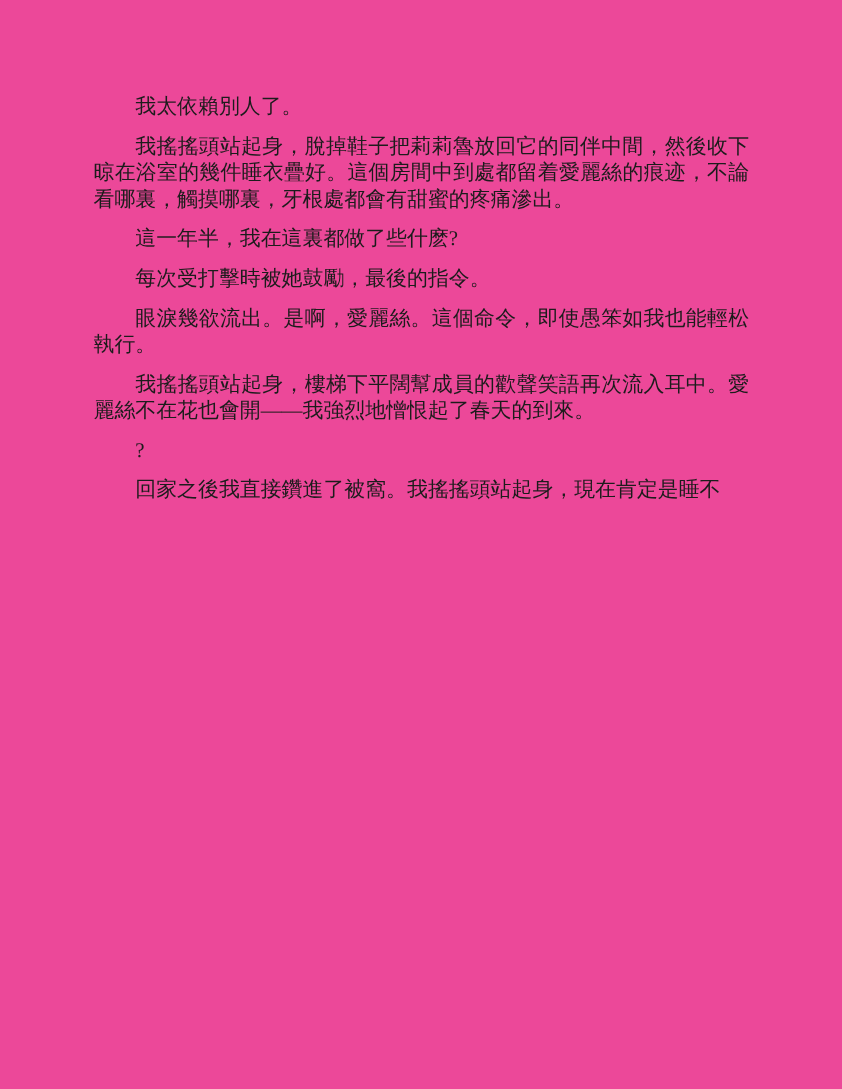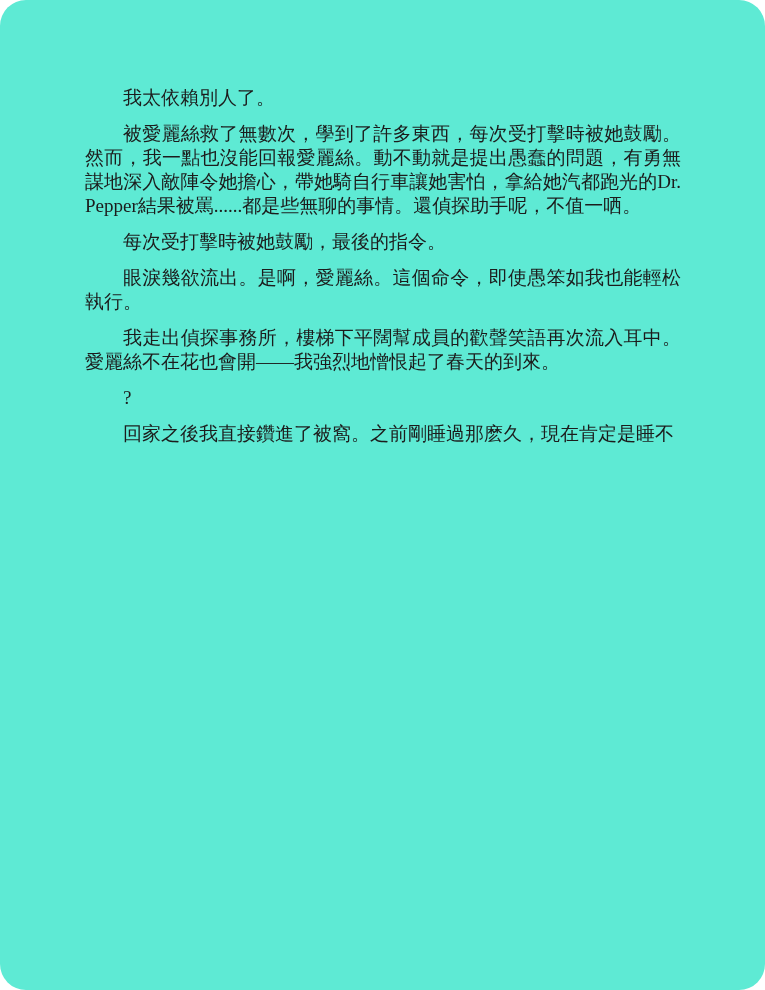--- a/index.html
+++ b/index.html
@@ -27,23 +27,24 @@
     font-size: 19px;
     line-height: 24px;
     color: #1c1c1c;
     letter-spacing: 0;
     word-break: break-all;
   }
 </style>
 </head>
 <body>
 
-<div class="page" style="background: #5eead4; color: rgb(28, 28, 28); border-radius: 26px;">
+<div class="page" style="background: #ec4899; color: rgb(28, 28, 28);">
   <div class="text-block">
       <p class="para">我太依賴別人了。</p>
-      <p class="para">被愛麗絲救了無數次，學到了許多東西，每次受打擊時被她鼓勵。然而，我一點也沒能回報愛麗絲。動不動就是提出愚蠢的問題，有勇無謀地深入敵陣令她擔心，帶她騎自行車讓她害怕，拿給她汽都跑光的Dr.Pepper結果被罵......都是些無聊的事情。還偵探助手呢，不值一哂。</p>
+      <p class="para">我搖搖頭站起身，脫掉鞋子把莉莉魯放回它的同伴中間，然後收下晾在浴室的幾件睡衣疊好。這個房間中到處都留着愛麗絲的痕迹，不論看哪裏，觸摸哪裏，牙根處都會有甜蜜的疼痛滲出。</p>
+      <p class="para">這一年半，我在這裏都做了些什麽?</p>
       <p class="para">每次受打擊時被她鼓勵，最後的指令。</p>
       <p class="para">眼淚幾欲流出。是啊，愛麗絲。這個命令，即使愚笨如我也能輕松執行。</p>
-      <p class="para">我走出偵探事務所，樓梯下平闊幫成員的歡聲笑語再次流入耳中。愛麗絲不在花也會開——我強烈地憎恨起了春天的到來。</p>
+      <p class="para">我搖搖頭站起身，樓梯下平闊幫成員的歡聲笑語再次流入耳中。愛麗絲不在花也會開——我強烈地憎恨起了春天的到來。</p>
       <p class="para">?</p>
-      <p class="para">回家之後我直接鑽進了被窩。之前剛睡過那麽久，現在肯定是睡不</p>
+      <p class="para">回家之後我直接鑽進了被窩。我搖搖頭站起身，現在肯定是睡不</p>
     </div>
 </div>
 
 </body></html>

